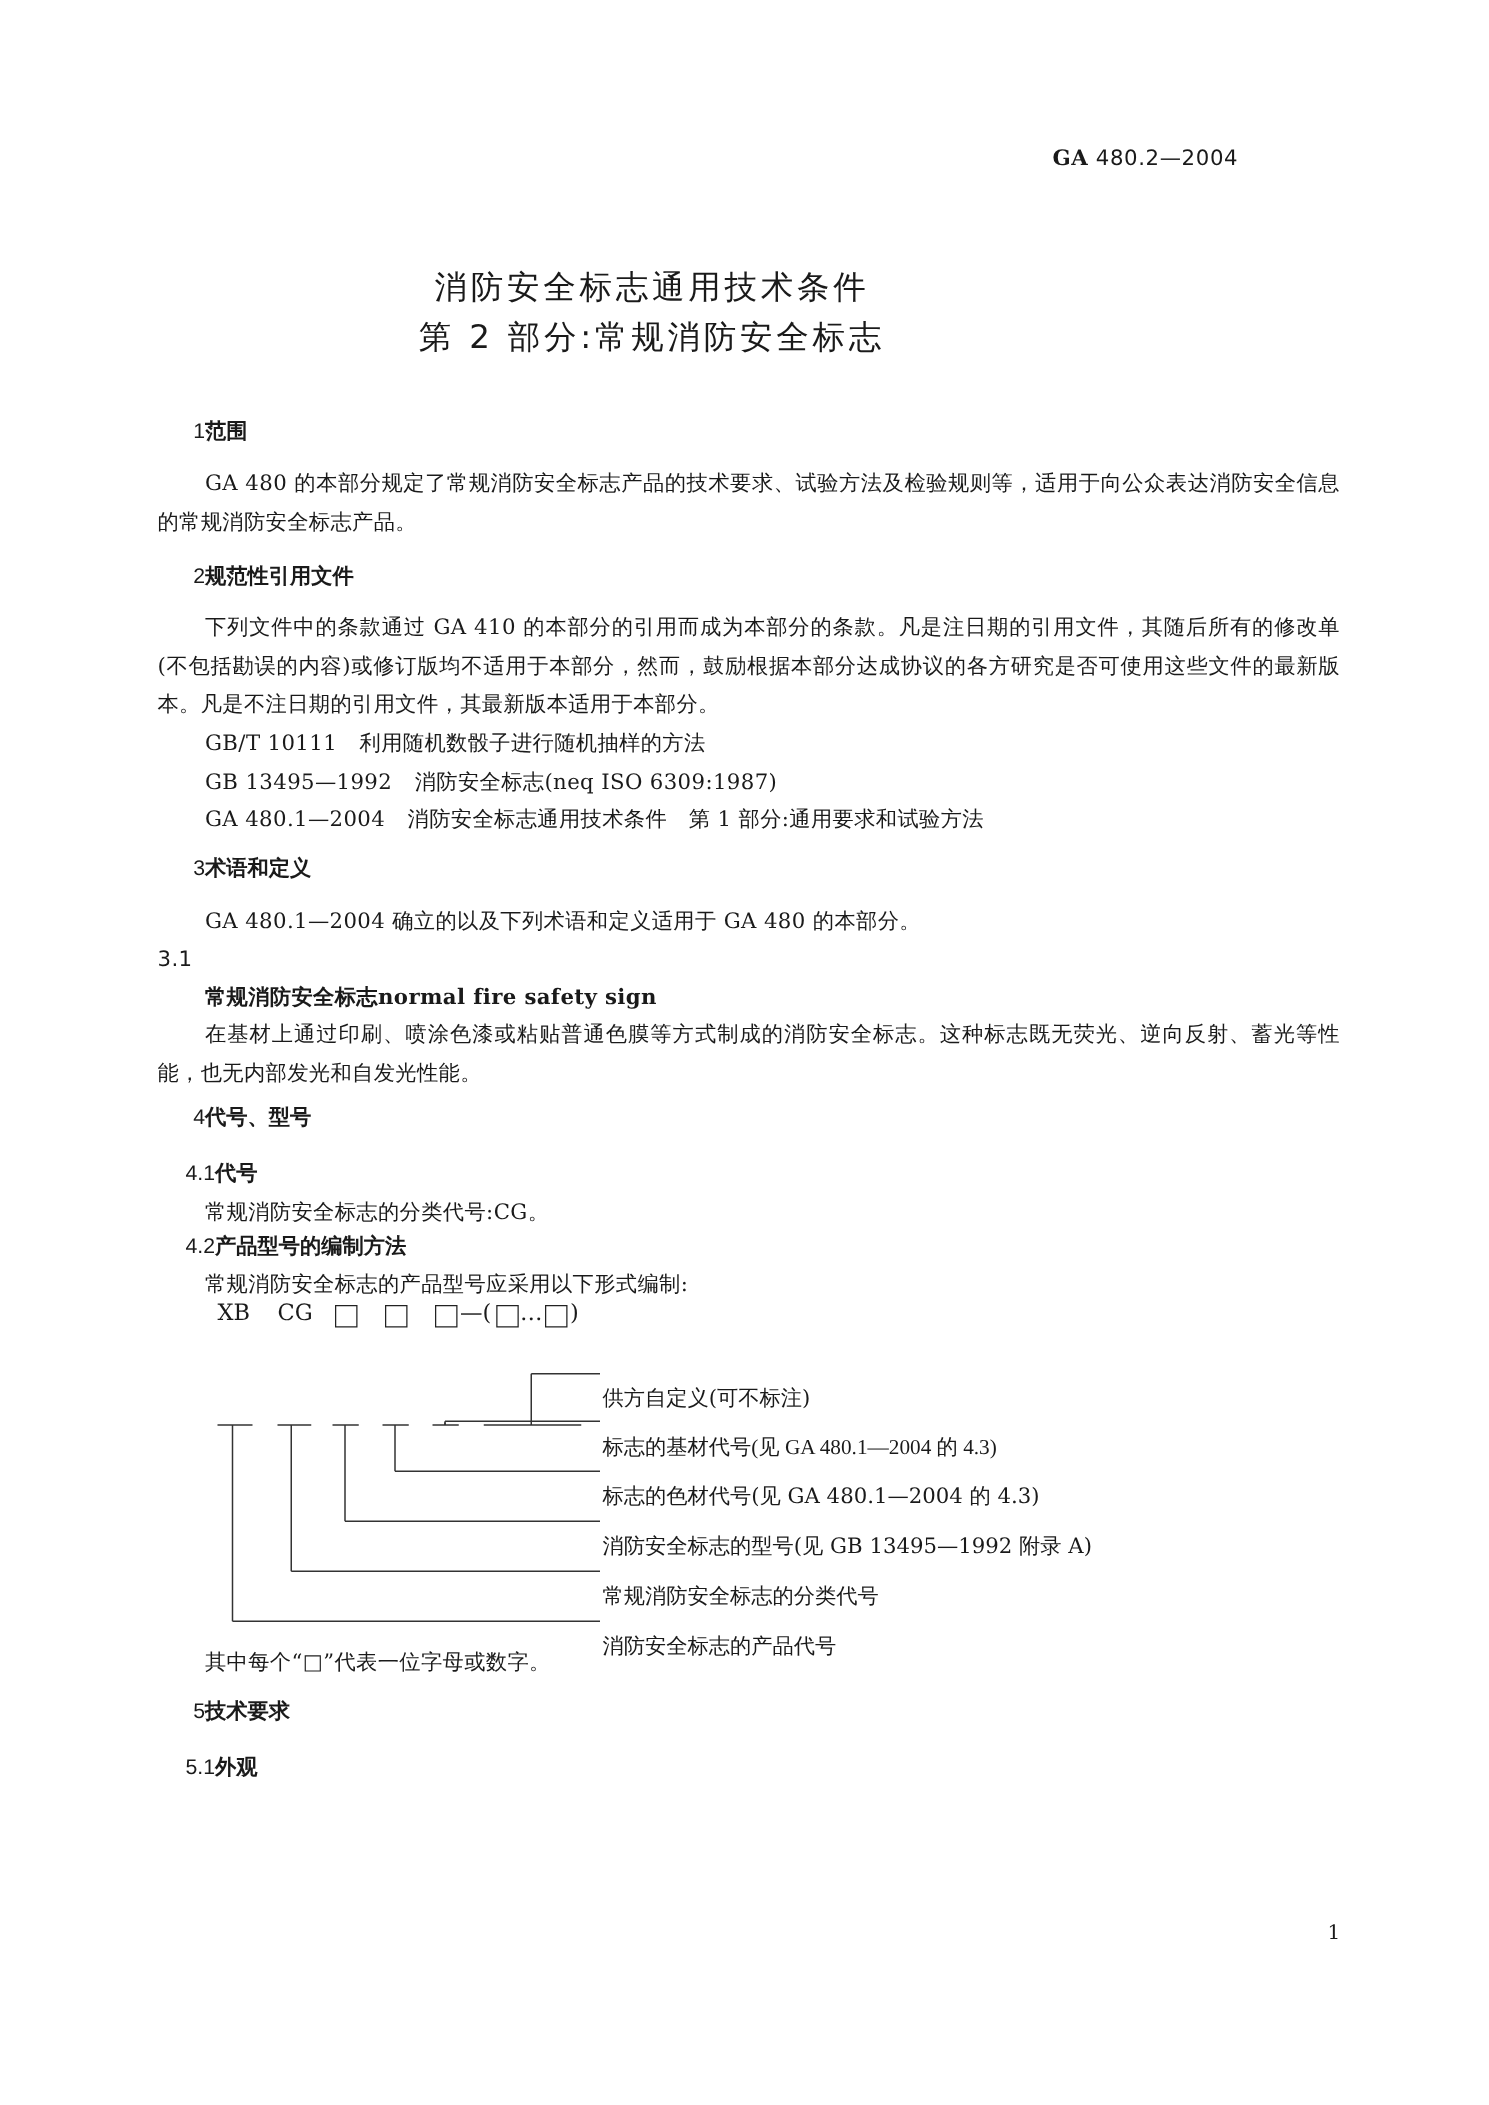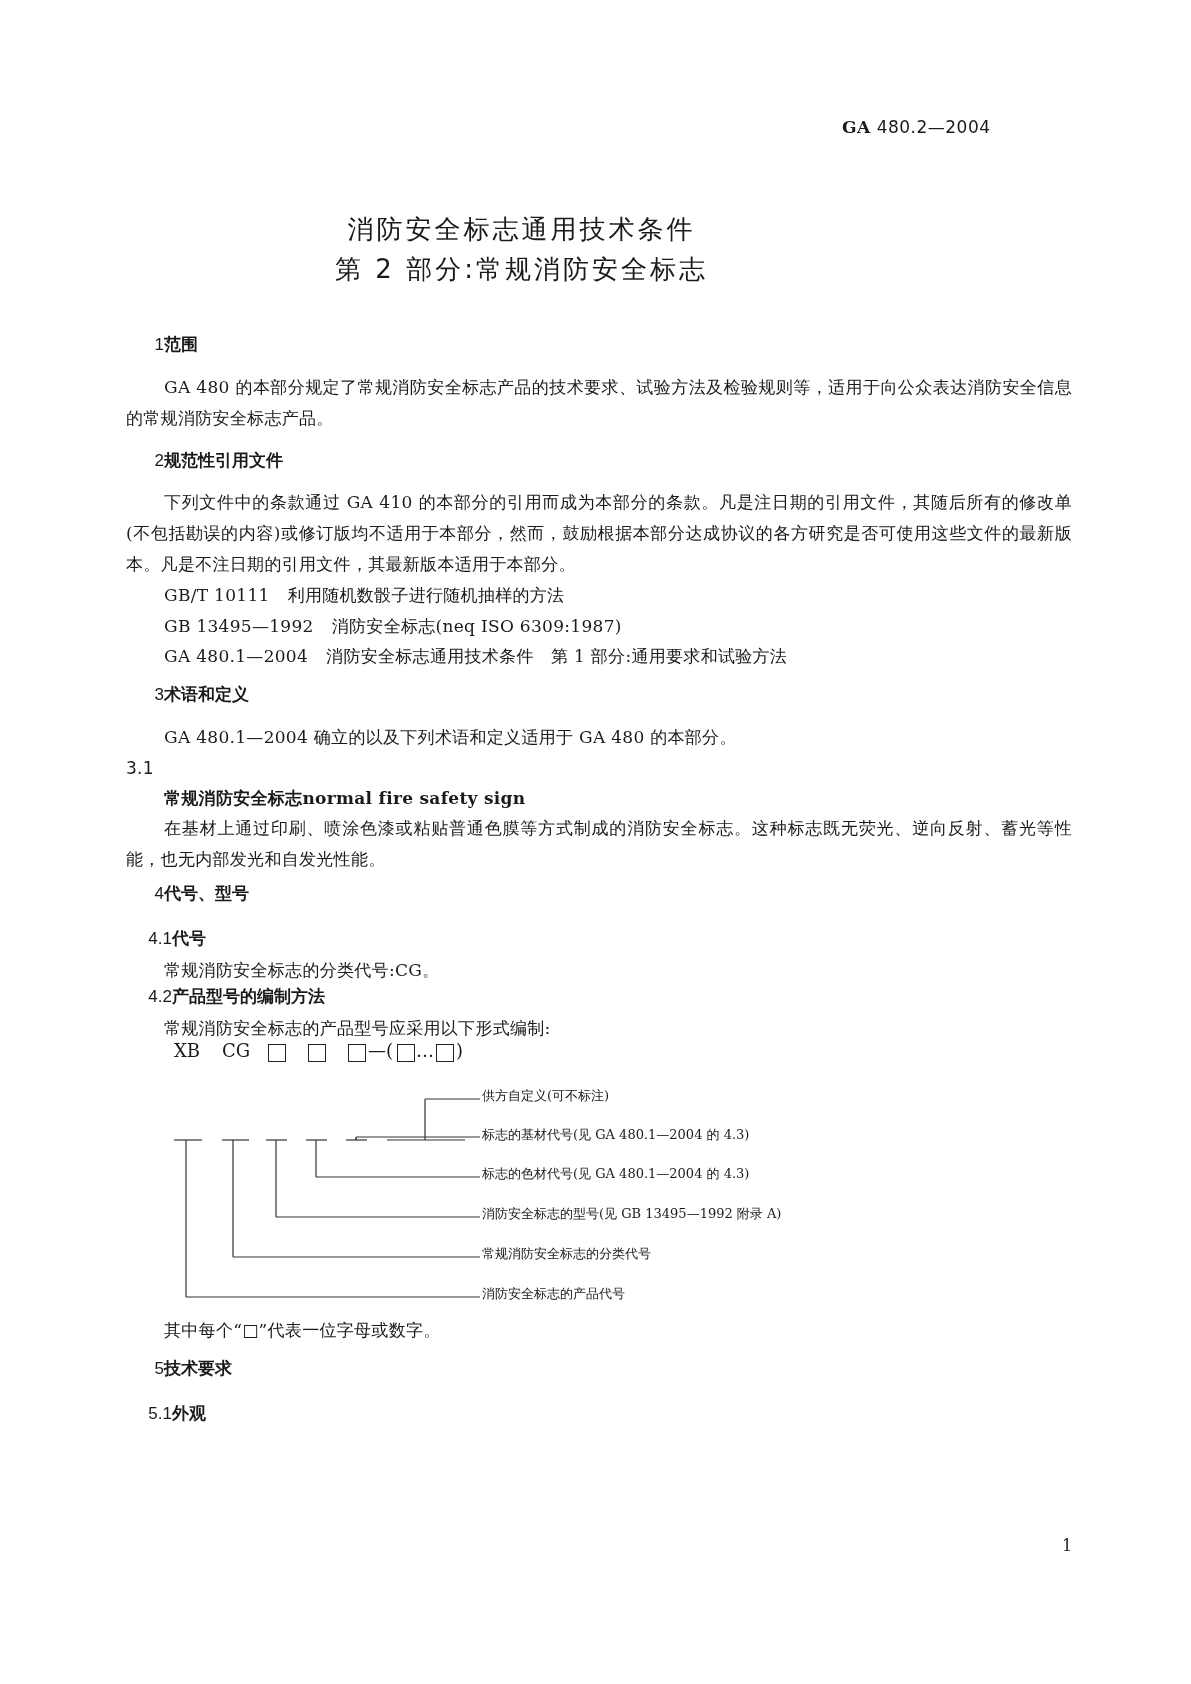--- a/index.html
+++ b/index.html
@@ -13,21 +13,21 @@
            font-family:"DejaVu Sans","Liberation Sans",sans-serif; font-weight:500; }
   .h1 { font-size:17px; font-family:Liberation Sans, sans-serif; font-weight:bold;text-align:right; }
   .h1 .num { display:inline-block; width:38px; font-weight:normal; }
   .h2 .num { display:inline-block; width:46px; font-weight:normal; }
   .body { font-size:17px; line-height:31px; letter-spacing:0.3px; }
   .para { left:126px; width:946px; white-space:normal; text-indent:38px; text-align:justify; }
   .ref { left:164px; }
   .ref .code { display:inline-block; margin-right:18px; }
   .term-cn { font-family:"DejaVu Sans","Liberation Sans",sans-serif; font-weight:bold; }
   .term-en { font-family:"DejaVu Serif","Liberation Serif",serif; font-weight:bold; }
-  .diag-label { font-size:13px; }
+  .diag-label { font-size:17px;margin-top:20px; }
   .code-token { font-size:18px; }
   .box { display:inline-block; width:16px; height:16px; border:1.3px solid #222; vertical-align:-2px; }
   .page-num { left:1062px; top:1536px; font-size:16px; }
   svg line { stroke:#333; stroke-width:1.2; }
 </style>
 </head>
 <body>
 
 <div class="abs std-no">
   <b>GA</b>
@@ -110,21 +110,21 @@
   <div class="abs" style="left:268px; top:1044px;"><span class="box"></span></div>
   <div class="abs" style="left:308px; top:1044px;"><span class="box"></span></div>
   <div class="abs" style="left:348px; top:1044px;"><span class="box"></span></div>
   <div class="abs code-token" style="left:368px; top:1040px;">—(</div>
   <div class="abs" style="left:397px; top:1044px;"><span class="box"></span></div>
   <div class="abs code-token" style="left:416px; top:1040px;">…</div>
   <div class="abs" style="left:436px; top:1044px;"><span class="box"></span></div>
   <div class="abs code-token" style="left:456px; top:1040px;">)</div>
 
   <div class="abs diag-label" style="left:482px; top:1087px;">供方自定义(可不标注)</div>
-  <div class="abs diag-label" style="left:482px; top:1126px;">标志的基材代号(见 GA 480.1—2004 的 4.3)</div>
+  <div class="abs diag-label" style="left:482px; top:1126px;font-family:Liberation Serif, serif;">标志的基材代号(见 GA 480.1—2004 的 4.3)</div>
   <div class="abs diag-label" style="left:482px; top:1165px;">标志的色材代号(见 GA 480.1—2004 的 4.3)</div>
   <div class="abs diag-label" style="left:482px; top:1205px;">消防安全标志的型号(见 GB 13495—1992 附录 A)</div>
   <div class="abs diag-label" style="left:482px; top:1245px;">常规消防安全标志的分类代号</div>
   <div class="abs diag-label" style="left:482px; top:1285px;">消防安全标志的产品代号</div>
 </div>
 
 <div class="abs body" style="left:164px; top:1315px;">其中每个“□”代表一位字母或数字。</div>
 
 <div class="abs h1" style="left:126px; top:1357px;">
   <span class="num">5</span><span>技术要求</span>

